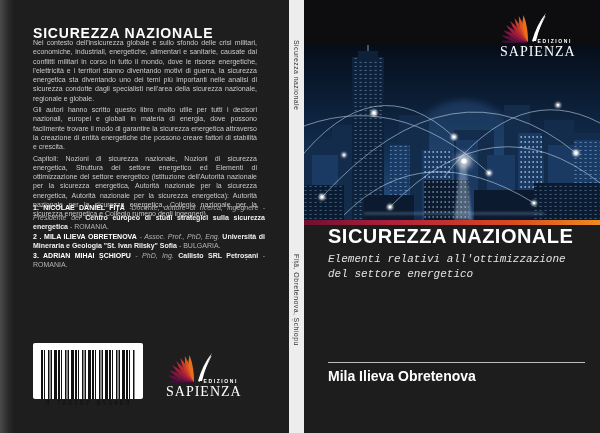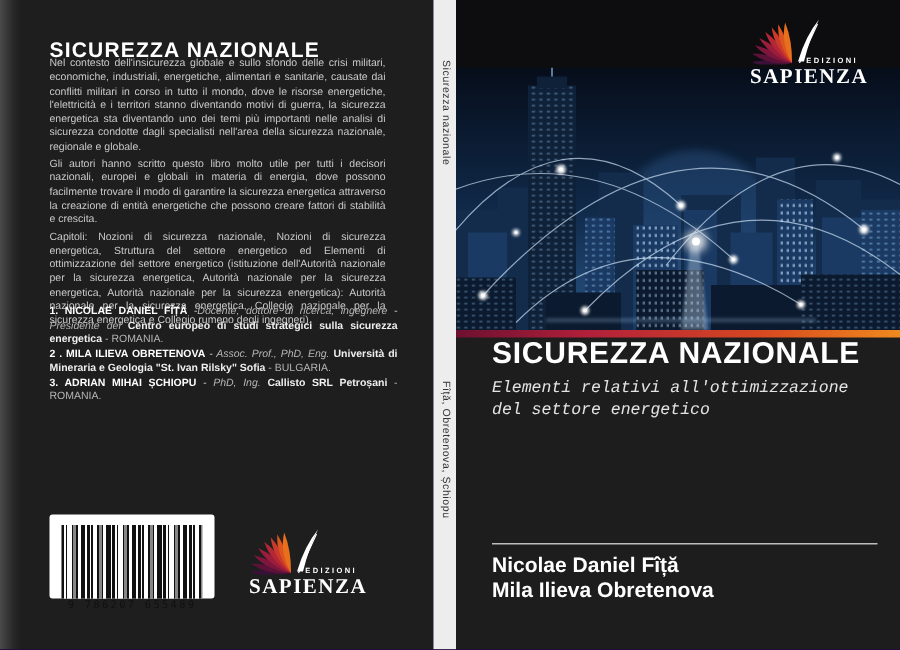--- a/index.html
+++ b/index.html
@@ -35,21 +35,21 @@
              font-family:"DejaVu Sans Mono",monospace;font-size:7px;letter-spacing:1.5px;
              color:#111;white-space:nowrap;}
 
   
   .sap-logo{position:absolute;width:74px;}
   .fan-wrap{position:relative;height:31px;}
   .fan-wrap svg{position:absolute;left:2px;top:0;}
   .edizioni{position:absolute;right:2px;bottom:-1px;font-size:5px;letter-spacing:1.6px;
             color:#ffffff;font-weight:bold;}
   .sapienza{font-family:"Liberation Serif",serif;font-size:14px;letter-spacing:1px;
-            color:#ffffff;text-align:right;margin-top:1px;white-space:nowrap;font-weight:bold;}
+            color:#ffffff;text-align:right;margin-top:1px;white-space:nowrap;}
   .logo-back{left:166px;top:352px;}
   .logo-front{left:196px;top:12px;z-index:5;}
 
   
   .spine{position:absolute;left:289px;top:0;width:15px;height:433px;background:#ededed;}
   .spine-text{position:absolute;left:50%;transform:translateX(-50%);
               writing-mode:vertical-rl;font-size:7px;color:#333;letter-spacing:.4px;
               white-space:nowrap;}
   .spine-title{top:40px;}
   .spine-authors{top:254px;}
@@ -251,21 +251,20 @@
       </g>
     </svg>
 
     <div class="accent-strip"></div>
 
     <div class="front-title">SICUREZZA NAZIONALE</div>
     <div class="front-subtitle">Elementi relativi all'ottimizzazione del settore energetico</div>
 
     <div class="author-rule"></div>
     <div class="front-authors">
-      <div>Nicolae Daniel Fîță</div>
       <div>Mila Ilieva Obretenova</div>
     </div>
 
     <div class="sap-logo logo-front">
       <div class="fan-wrap">
         <svg width="56" height="31" viewBox="0 0 56 31">
           <g>
             <g transform="rotate(-78,26,30)">
                 <path d="M26,30 Q18,16 21,3 Q26,15 26,30 Z" fill="#3a1038"></path>
               </g>

